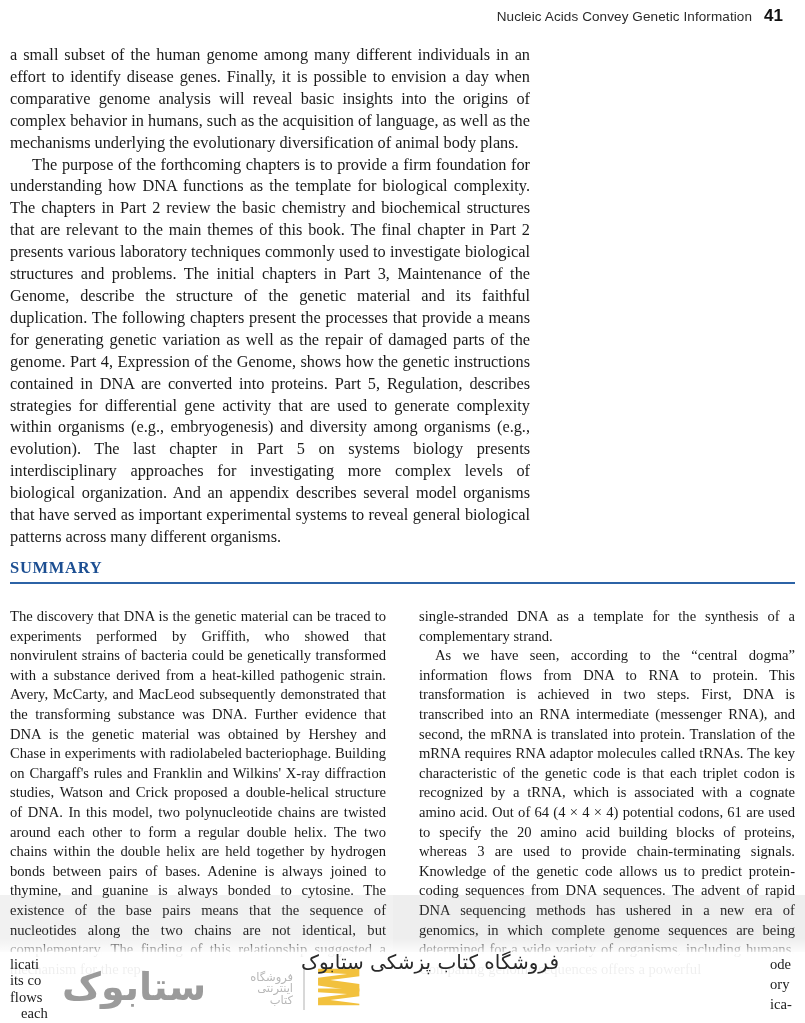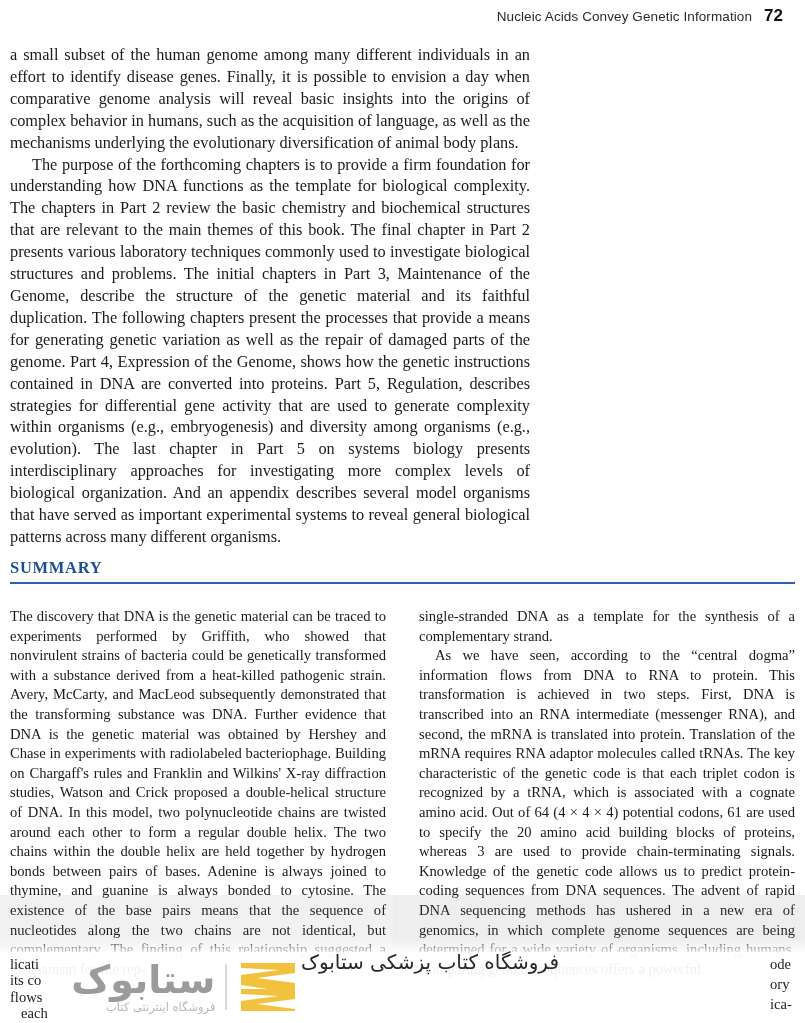--- a/index.html
+++ b/index.html
@@ -145,21 +145,20 @@
     left: 62px;
     top: 952px;
     width: 300px;
     height: 70px;
     display: flex;
     align-items: center;
     gap: 10px;
   }
   .wm-left-word {
     display: flex;
-    flex-direction: column;
     align-items: flex-end;
     line-height: 1;
   }
   .wm-left-main {
     font-family: "DejaVu Sans", "Liberation Sans", sans-serif;
     font-size: 38px;
     font-weight: bold;
     color: #9b9b9b;
     letter-spacing: -1px;
     direction: rtl;
@@ -219,21 +218,21 @@
     line-height: 19.6px;
     color: #1a1a1a;
     white-space: nowrap;
   }
 </style>
 </head>
 <body>
 
 <div class="running-head">
   <span class="rh-title">Nucleic Acids Convey Genetic Information</span>
-  <span class="rh-page">72</span>
+  <span class="rh-page">41</span>
 </div>
 
 <div class="intro">
   <p>a small subset of the human genome among many different individuals in an effort to identify disease genes. Finally, it is possible to envision a day when comparative genome analysis will reveal basic insights into the origins of complex behavior in humans, such as the acquisition of language, as well as the mechanisms underlying the evolutionary diversification of animal body plans.</p>
   <p class="indent">The purpose of the forthcoming chapters is to provide a firm foundation for understanding how DNA functions as the template for biological complexity. The chapters in Part 2 review the basic chemistry and biochemical structures that are relevant to the main themes of this book. The final chapter in Part 2 presents various laboratory techniques commonly used to investigate biological structures and problems. The initial chapters in Part 3, Maintenance of the Genome, describe the structure of the genetic material and its faithful duplication. The following chapters present the processes that provide a means for generating genetic variation as well as the repair of damaged parts of the genome. Part 4, Expression of the Genome, shows how the genetic instructions contained in DNA are converted into proteins. Part 5, Regulation, describes strategies for differential gene activity that are used to generate complexity within organisms (e.g., embryogenesis) and diversity among organisms (e.g., evolution). The last chapter in Part 5 on systems biology presents interdisciplinary approaches for investigating more complex levels of biological organization. And an appendix describes several model organisms that have served as important experimental systems to reveal general biological patterns across many different organisms.</p>
 </div>
 
 <div class="summary-head">
   <h2>SUMMARY</h2>
   <div class="summary-rule"></div>

